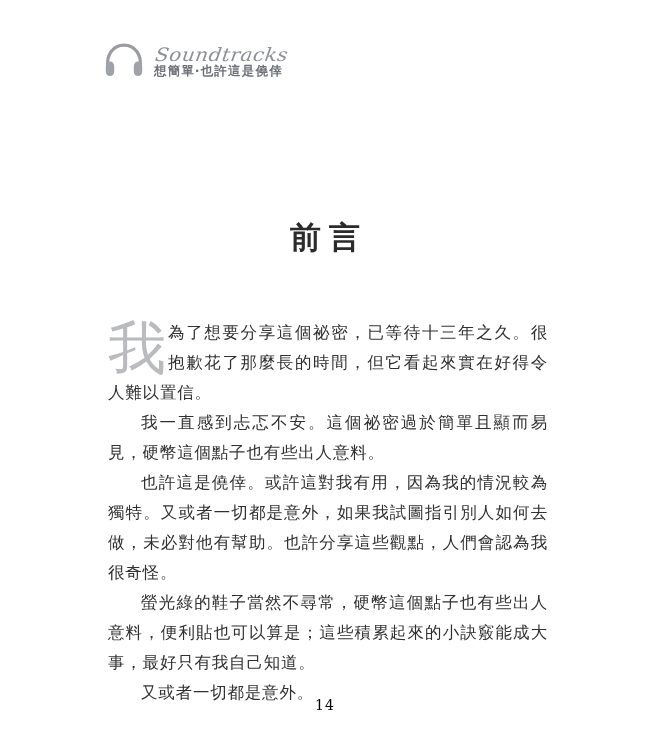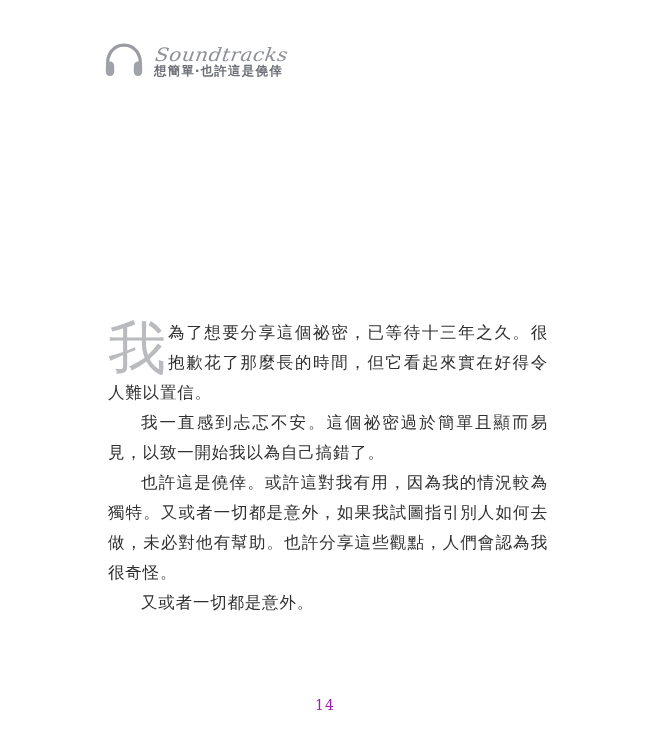--- a/index.html
+++ b/index.html
@@ -129,21 +129,21 @@
   }
 
   
   .page-number {
     position: absolute;
     left: 0;
     right: 0;
     top: 697px;
     text-align: center;
     font-size: 14px;
-    color: #a21caf;
+    color: #000000;
     font-family: "DejaVu Serif", "Liberation Serif", serif;
     letter-spacing: 1px;
   }
 </style>
 </head>
 <body>
 
 <div class="page">
 
   <div class="page-header">
@@ -151,35 +151,39 @@
       <path d="M4 26 C2.2 15 9 5.2 20 5.2 C31 5.2 37.8 15 36 26" fill="none" stroke="#84878e" stroke-width="3.2" stroke-linecap="round"></path>
       <path d="M6.0 21.5 C8.6 21.5 10.2 23.4 10.2 26.4 L10.2 31.2 C10.2 34.2 8.6 36.1 6.0 36.1 C3.4 36.1 1.8 34.2 1.8 31.2 L1.8 26.4 C1.8 23.4 3.4 21.5 6.0 21.5 Z" fill="#8b8e95"></path>
       <path d="M34.0 21.5 C36.6 21.5 38.2 23.4 38.2 26.4 L38.2 31.2 C38.2 34.2 36.6 36.1 34.0 36.1 C31.4 36.1 29.8 34.2 29.8 31.2 L29.8 26.4 C29.8 23.4 31.4 21.5 34.0 21.5 Z" fill="#8b8e95"></path>
     </svg>
     <div class="logo-text-block">
       <div class="logo-script">Soundtracks</div>
       <div class="logo-sub">想簡單‧也許這是僥倖</div>
     </div>
   </div>
 
+  <h1 class="chapter-title">前言</h1>
 
   <div class="body-column">
 
     <p class="para para-first">
       <span class="dropcap">我</span><span>為了想要分享這個祕密，已等待十三年之久。很抱歉花了那麼長的時間，但它看起來實在好得令人難以置信。</span>
     </p>
 
     <p class="para">
-      <span>我一直感到忐忑不安。這個祕密過於簡單且顯而易見，以致一開始我以為自己搞錯了。</span>
+      <span>我一直感到忐忑不安。這個祕密過於簡單且顯而易見，硬幣這個點子也有些出人意料。</span>
     </p>
 
     <p class="para">
       <span>也許這是僥倖。或許這對我有用，因為我的情況較為獨特。又或者一切都是意外，如果我試圖指引別人如何去做，未必對他有幫助。也許分享這些觀點，人們會認為我很奇怪。</span>
     </p>
 
+    <p class="para">
+      <span>螢光綠的鞋子當然不尋常，硬幣這個點子也有些出人意料，便利貼也可以算是；這些積累起來的小訣竅能成大事，最好只有我自己知道。</span>
+    </p>
 
     <p class="para">
       <span>又或者一切都是意外。</span>
     </p>
 
   </div>
 
   <div class="page-number">14</div>
 
 </div>

